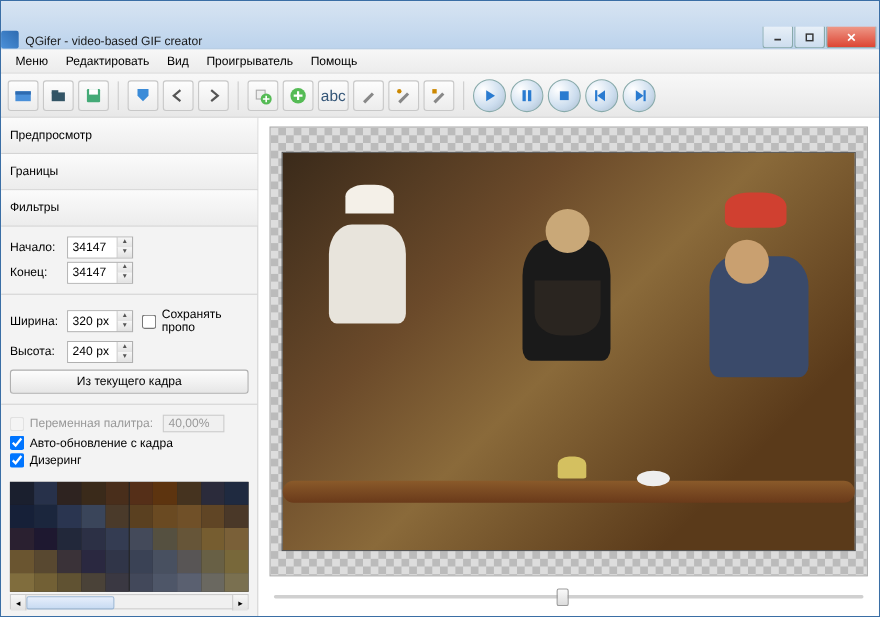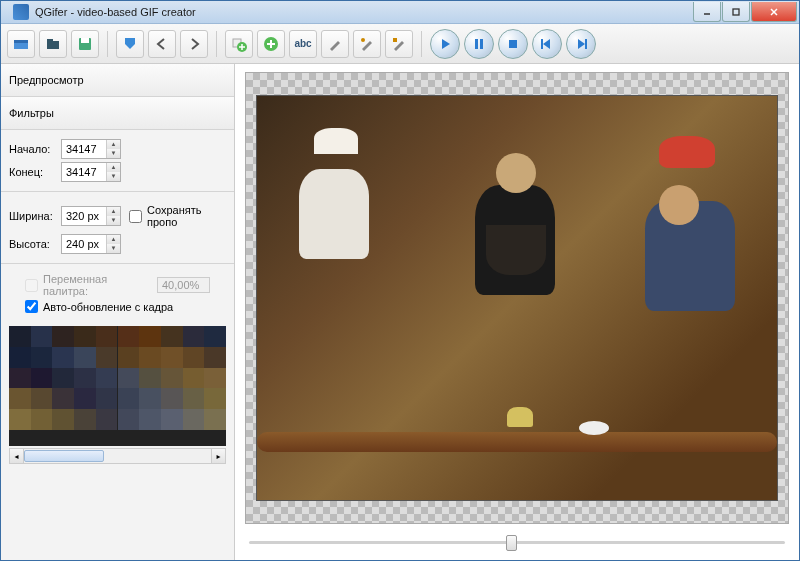--- a/index.html
+++ b/index.html
@@ -1,21 +1,21 @@
 <!DOCTYPE html>
 <html><head>
 <meta charset="utf-8">
 <style>
 * { box-sizing: border-box; margin: 0; padding: 0; font-family: "Segoe UI", Tahoma, sans-serif; font-size: 11px; }
 body { background: #fff; width: 800px; height: 561px; overflow: hidden; }
 
 .window { width: 800px; height: 561px; display: flex; flex-direction: column; border: 1px solid #3a6ea5; }
 
 
-.titlebar { height: 23px; background: linear-gradient(#d7e4f2, #bcd3ec); display: flex; align-items: center; padding-left: 12px; border-bottom: 1px solid #9db9d7; }
+.titlebar { height: 44px; background: linear-gradient(#d7e4f2, #bcd3ec); display: flex; align-items: flex-end; padding-left: 0; border-bottom: 1px solid #9db9d7; }
 .titlebar .appicon { width: 16px; height: 16px; background: linear-gradient(45deg,#4a90d9,#2e6bb0); border-radius: 2px; margin-right: 6px; }
 .titlebar .title { flex: 1; color: #1a1a1a; }
 .titlebar .winbtns { display: flex; height: 20px; margin-right: 2px; }
 .titlebar .winbtn { width: 28px; height: 20px; margin-left: 1px; display: flex; align-items: center; justify-content: center; border: 1px solid #8aa; border-top: none; border-radius: 0 0 3px 3px; background: linear-gradient(#e8f0f8,#cdddee); }
 .titlebar .winbtn.close { background: linear-gradient(#e98,#d43); color: #fff; width: 46px; }
 .titlebar .winbtn svg { width: 10px; height: 10px; }
 
 
 .menubar { height: 22px; background: linear-gradient(#f7f7f7,#ececec); display: flex; align-items: center; padding: 0 6px; border-bottom: 1px solid #d0d0d0; gap: 2px; }
 .menubar .menuitem { padding: 2px 7px; cursor: default; }
@@ -37,21 +37,21 @@
 .panelhdr .pbtn { width: 14px; height: 14px; margin-left: 2px; display: flex; align-items: center; justify-content: center; font-size: 10px; color: #555; cursor: default; }
 .accitem { height: 20px; background: linear-gradient(#fbfbfb,#ececec); border-bottom: 1px solid #d4d4d4; display: flex; align-items: center; padding: 16px 8px; cursor: default; }
 .accbody { padding: 6px 8px; border-bottom: 1px solid #d4d4d4; }
 .row { display: flex; align-items: center; margin: 3px 0; gap: 4px; }
 .row label { width: 48px; }
 .spinbox { display: flex; align-items: center; border: 1px solid #b0b0b0; background: #fff; height: 20px; }
 .spinbox input { border: none; outline: none; width: 44px; text-align: left; padding: 0 4px; height: 18px; }
 .spinbox .spbtns { display: flex; flex-direction: column; width: 14px; }
 .spinbox .spb { height: 9px; background: linear-gradient(#f6f6f6,#e2e2e2); border-left: 1px solid #ccc; text-align: center; font-size: 6px; line-height: 8px; color: #555; }
 .btn { height: 22px; border: 1px solid #b0b0b0; border-radius: 3px; background: linear-gradient(#fdfdfd,#e6e6e6); display: flex; align-items: center; justify-content: center; cursor: default; width: 100%; }
-.chk { display: flex; align-items: center; gap: 5px; margin: 3px 16px; }
+.chk { display: flex; align-items: center; gap: 5px; margin: 3px 0; }
 .chk input { width: 13px; height: 13px; }
 .chk.disabled { color: #999; }
 .chk.disabled input { opacity: .5; }
 .pctbox { border: 1px solid #ccc; background: #f0f0f0; color: #999; padding: 1px 4px; width: 56px; display: inline-block; margin-left: 4px; }
 
 .palette { margin: 4px 8px 2px; height: 120px; background: #222; position: relative; overflow: hidden; }
 .palette .cell { position: absolute; }
 
 .hscroll { height: 16px; margin: 0 8px 6px; background: #f0f0f0; border: 1px solid #ccc; position: relative; }
 .hscroll .thumb { position: absolute; left: 14px; top: 1px; height: 12px; width: 80px; background: linear-gradient(#e6eefb,#c8dbf2); border: 1px solid #9bb8d8; border-radius: 2px; }
@@ -90,20 +90,27 @@
         </div>
       <div class="winbtn close">
           <svg viewBox="0 0 10 10">
             <line x1="2" y1="2" x2="8" y2="8" stroke="#fff" stroke-width="1.5"></line>
             <line x1="8" y1="2" x2="2" y2="8" stroke="#fff" stroke-width="1.5"></line>
           </svg>
         </div>
     </div>
   </div>
 
+  <div class="menubar">
+    <div class="menuitem">Меню</div>
+    <div class="menuitem">Редактировать</div>
+    <div class="menuitem">Вид</div>
+    <div class="menuitem">Проигрыватель</div>
+    <div class="menuitem">Помощь</div>
+  </div>
 
   <div class="toolbar">
     <div class="tbtn">
         <svg viewBox="0 0 18 18">
           <rect x="2" y="5" width="14" height="9" fill="#4a90d9"></rect>
           <rect x="2" y="5" width="14" height="3" fill="#2e6bb0"></rect>
         </svg>
       </div>
     <div class="tbtn">
         <svg viewBox="0 0 18 18">
@@ -141,21 +148,21 @@
           <path d="M12 9v6M9 12h6" stroke="#fff" stroke-width="1.5"></path>
         </svg>
       </div>
     <div class="tbtn">
         <svg viewBox="0 0 18 18">
           <circle cx="9" cy="9" r="7" fill="#5b5"></circle>
           <path d="M9 5v8M5 9h8" stroke="#fff" stroke-width="2"></path>
         </svg>
       </div>
     <div class="tbtn">
-        <span style="font-size:10px;font-weight:bold;color:#357">abc</span>
+        <span style="font-size:14px;font-weight:normal;color:#357">abc</span>
       </div>
     <div class="tbtn">
         <svg viewBox="0 0 18 18">
           <path d="M4 14 L12 6 L14 8 L6 16 Z" fill="#888"></path>
         </svg>
       </div>
     <div class="tbtn">
         <svg viewBox="0 0 18 18">
           <path d="M4 14 L12 6 L14 8 L6 16 Z" fill="#888"></path>
           <circle cx="5" cy="5" r="2" fill="#c80"></circle>
@@ -196,20 +203,21 @@
           <rect x="13" y="4" width="2" height="10" fill="#2a7bd0"></rect>
         </svg>
       </div>
   </div>
 
   <div class="content">
 
     <div class="leftpanel">
 
       <div class="accitem">Предпросмотр</div>
+      <div class="accitem">Границы</div>
       <div class="accitem">Фильтры</div>
 
       <div class="accbody">
         <div class="row">
           <label>Начало:</label>
           <div class="spinbox">
             <input value="34147" style="">
             <div class="spbtns">
                 <div class="spb">▲</div>
                 <div class="spb">▼</div>
@@ -246,31 +254,38 @@
         <div class="row">
           <label>Высота:</label>
           <div class="spinbox">
             <input value="240 px" style="">
             <div class="spbtns">
                 <div class="spb">▲</div>
                 <div class="spb">▼</div>
               </div>
           </div>
         </div>
+        <div class="row" style="margin-top:6px">
+          <div class="btn">Из текущего кадра</div>
+        </div>
       </div>
 
       <div class="accbody" style="border-bottom:none">
         <label class="chk disabled">
           <input type="checkbox" disabled="" style="">
             <span>Переменная палитра:</span>
           <span class="pctbox">40,00%</span>
         </label>
         <label class="chk">
           <input type="checkbox" checked="" style="">
             <span>Авто-обновление с кадра</span>
+        </label>
+        <label class="chk">
+          <input type="checkbox" checked="" style="">
+            <span>Дизеринг</span>
         </label>
       </div>
 
       <div class="palette" id="palette">
           <div class="cell" style="background: rgb(26, 31, 46); left: 0px; top: 0px; width: 21.7px; height: 20.8px;"></div>
           <div class="cell" style="background: rgb(39, 49, 74); left: 21.7px; top: 0px; width: 21.7px; height: 20.8px;"></div>
           <div class="cell" style="background: rgb(46, 35, 32); left: 43.4px; top: 0px; width: 21.7px; height: 20.8px;"></div>
           <div class="cell" style="background: rgb(58, 42, 26); left: 65.1px; top: 0px; width: 21.7px; height: 20.8px;"></div>
           <div class="cell" style="background: rgb(73, 46, 27); left: 86.8px; top: 0px; width: 21.7px; height: 20.8px;"></div>
           <div class="cell" style="background: rgb(85, 47, 24); left: 108.5px; top: 0px; width: 21.7px; height: 20.8px;"></div>

